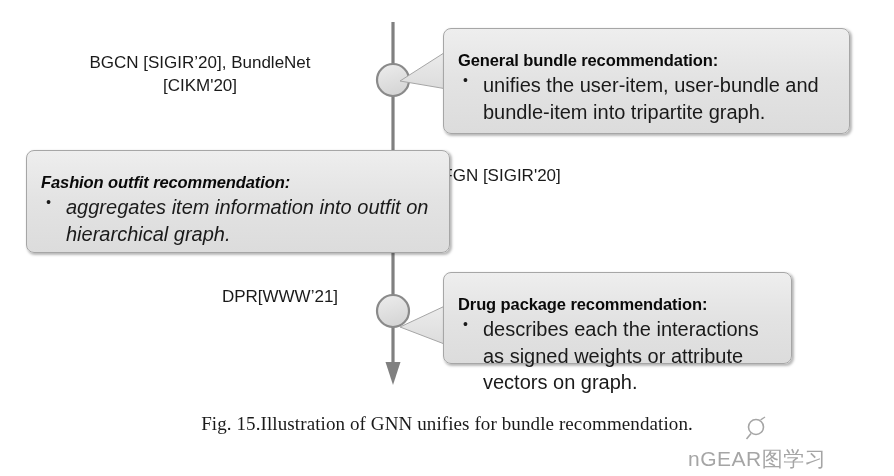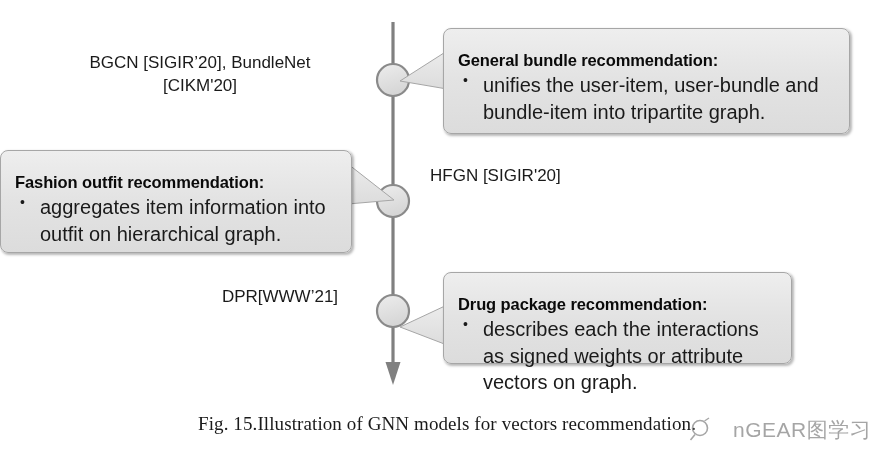--- a/index.html
+++ b/index.html
@@ -95,24 +95,25 @@
     color: #1a1a1a;
   }
 
   #callout-general {
     left: 443px;
     top: 28px;
     width: 407px;
     height: 106px;
   }
   #callout-fashion {
-    left: 0;
+    left: 26px;
     top: 150px;
-    width: 352px;
+    width: 424px;
     height: 103px;
+    font-style: italic;
   }
   #callout-drug {
     left: 443px;
     top: 272px;
     width: 349px;
     height: 92px;
   }
 
   
   .tail-svg {
@@ -138,27 +139,28 @@
   }
   #caption .cap-num { }
 
   
   #watermark {
     position: absolute;
     left: 688px;
     top: 416px;
     display: flex;
     align-items: center;
-    gap: 19px;
+    gap: 3px;
     color: #8d8d8d;
     font-size: 20px;
     font-family: "Liberation Sans", sans-serif;
     opacity: 0.78;
     letter-spacing: 0.5px;
     white-space: nowrap;
+    flex-direction: column;
   }
   #watermark .wm-mark {
     width: 26px;
     height: 26px;
     position: relative;
     flex: 0 0 auto;
   }
   #watermark .wm-cn { font-size: 21px; }
 </style>
 </head>
@@ -224,21 +226,21 @@
   </div>
 
   <div id="callout-drug" class="callout">
     <div class="callout-title">Drug package recommendation:</div>
     <ul class="callout-list">
       <li>describes each the interactions as signed weights or attribute vectors on graph.</li>
     </ul>
   </div>
 
   <div id="caption">
-    <span class="cap-num">Fig. 15.</span><span>Illustration of GNN models for vectors recommendation.</span>
+    <span class="cap-num">Fig. 15.</span><span>Illustration of GNN unifies for bundle recommendation.</span>
   </div>
 
   <div id="watermark">
     <span class="wm-mark">
       <svg viewBox="0 0 26 26" width="26" height="26" xmlns="http://www.w3.org/2000/svg">
         <circle cx="12" cy="11" r="7.5" fill="none" stroke="#8d8d8d" stroke-width="1.6"></circle>
         <line x1="7" y1="17.5" x2="2.5" y2="23" stroke="#8d8d8d" stroke-width="1.6"></line>
         <line x1="16.5" y1="4" x2="21" y2="1" stroke="#8d8d8d" stroke-width="1.4"></line>
       </svg>
     </span>

